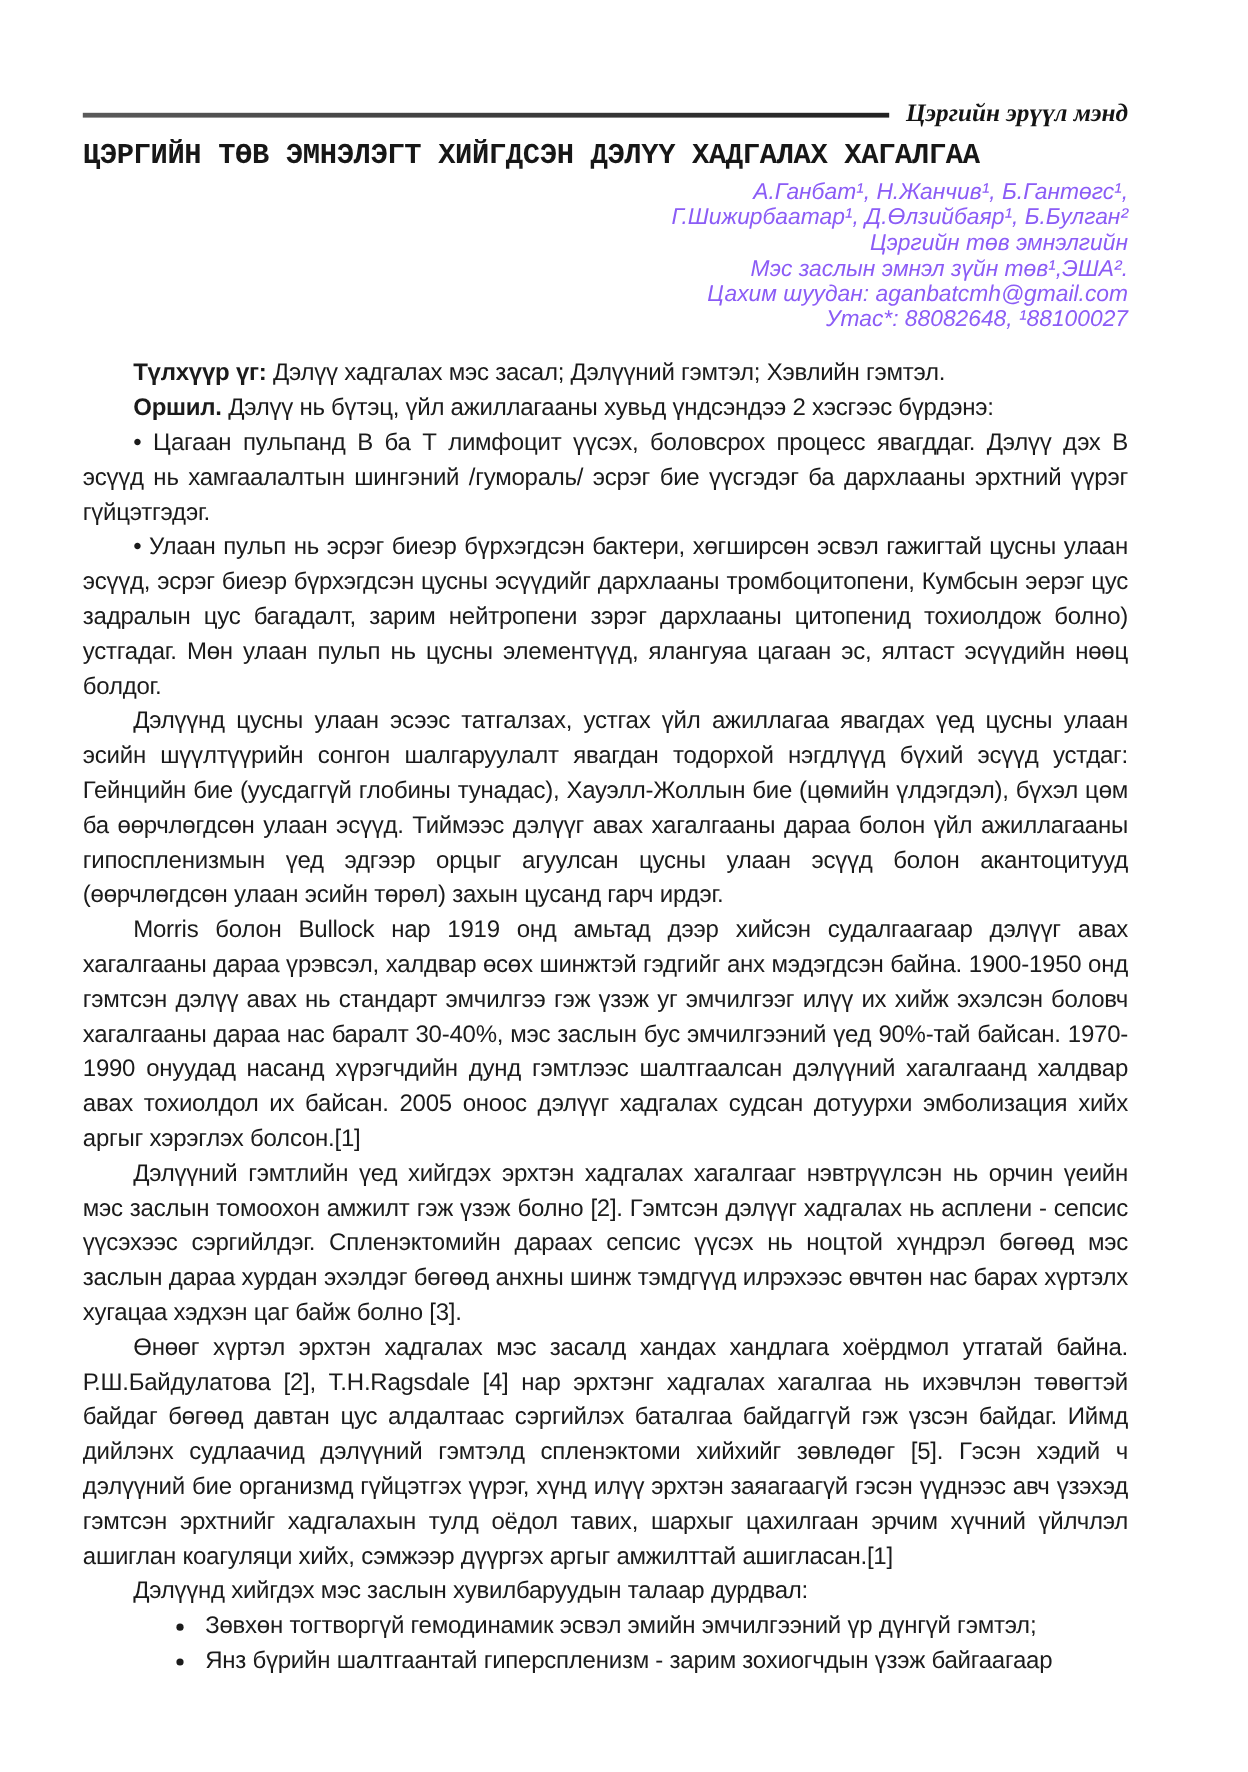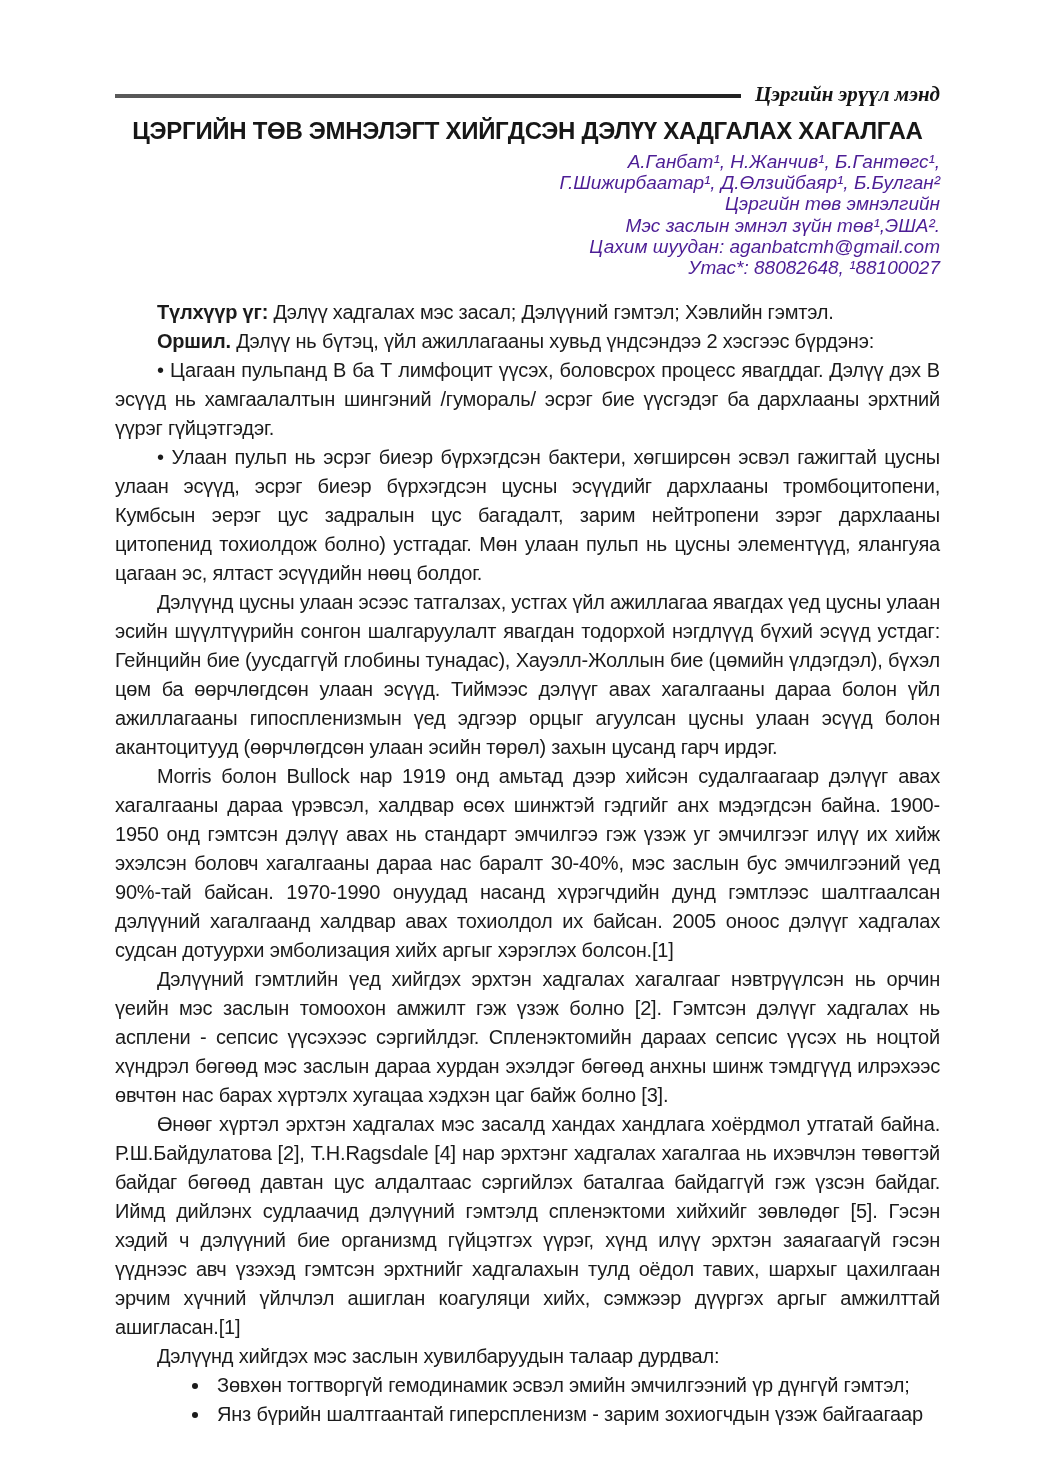--- a/index.html
+++ b/index.html
@@ -6,21 +6,21 @@
     margin: 0;
     padding: 0;
     background: #ffffff;
   }
   .page {
     position: relative;
     width: 1040px;
     height: 1448px;
     background: #ffffff;
     box-sizing: border-box;
-    padding: 82px 100px 0 115px;
+    padding: 82px 100px 0 69px;
     overflow: hidden;
     font-family: "Liberation Sans", sans-serif;
     color: #1b1b1b;
   }
   
   .journal-header {
     display: flex;
     align-items: center;
   }
   .journal-rule {
@@ -36,32 +36,32 @@
     font-size: 21px;
     margin-left: 14px;
     white-space: nowrap;
     color: #141414;
   }
   
   .article-title {
     margin: 10px 0 6px 0;
     font-size: 24px;
     font-weight: bold;
-    text-align: center;
     letter-spacing: -0.3px;
     color: #171717;
+    font-family: Liberation Mono, monospace;
   }
   
   .authors-block {
     text-align: right;
     font-style: italic;
     font-size: 19px;
     line-height: 21.2px;
     margin-top: 2px;
-    color: #4c1d95;
+    color: #8b5cf6;
   }
   .authors-block p { margin: 0; }
   
   .body-text {
     margin-top: 20px;
     font-size: 20px;
     line-height: 29px;
     letter-spacing: -0.2px;
     text-align: justify;
   }

